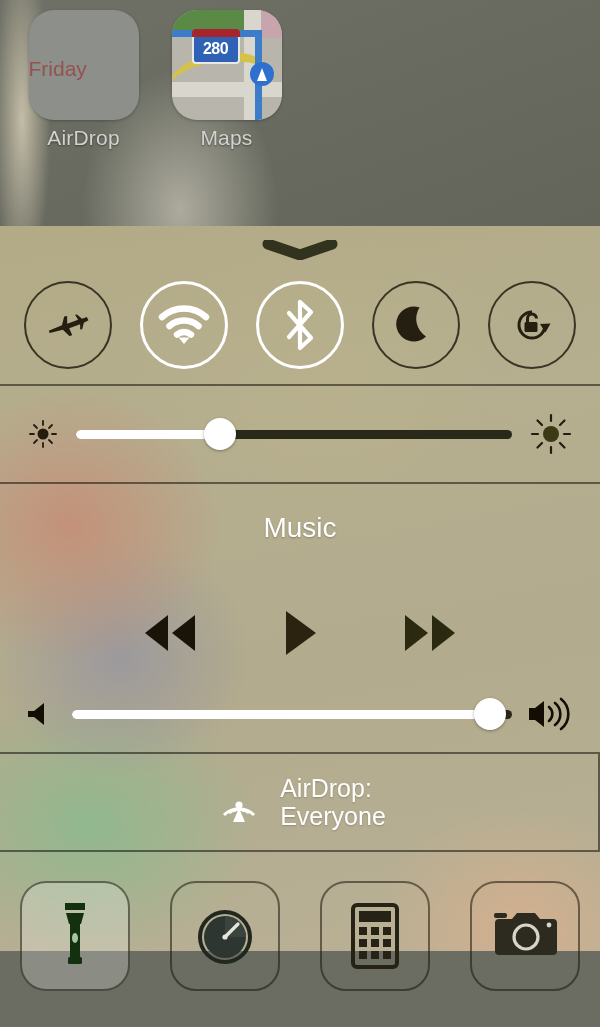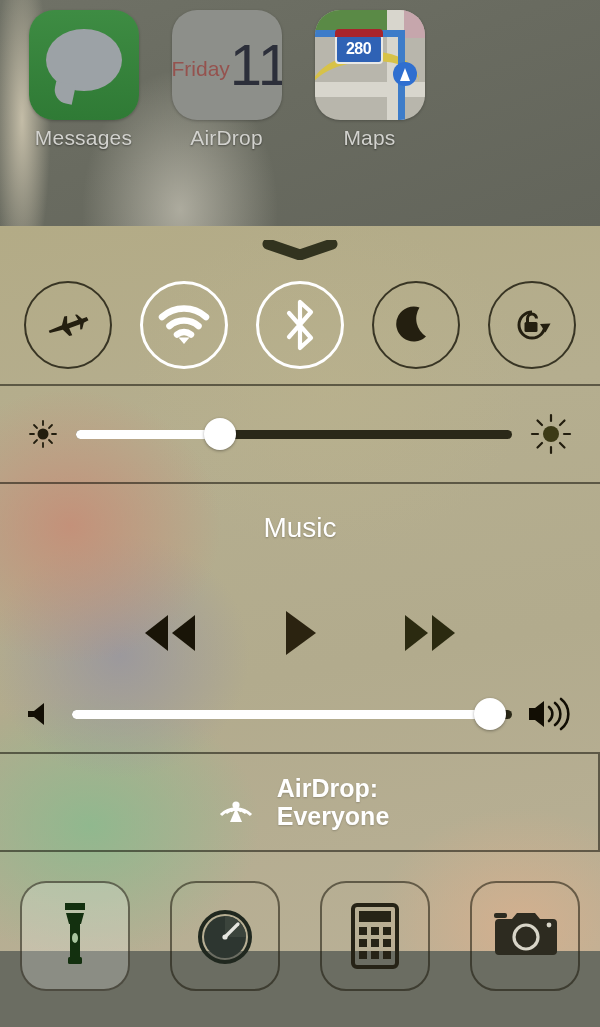--- a/index.html
+++ b/index.html
@@ -132,21 +132,21 @@
     text-shadow:0 1px 2px rgba(0,0,0,.25);
   }
   .transport { display:flex; justify-content:space-around; align-items:center; margin-top:64px; padding:0 100px; }
   .tbtn { display:flex; align-items:center; }
 
   
   .share-row { display:flex; height:96px; }
   .share-cell {
     flex:1; display:flex; align-items:center; justify-content:center; gap:14px; position:relative;
   }
-  .share-cell.left { border-right:2px solid rgba(20,18,10,.55);font-weight:bold; }
+  .share-cell.left { border-right:2px solid rgba(20,18,10,.55); }
   .share-label-white { color:#fff; font-size:25px; line-height:1.12; text-shadow:0 1px 2px rgba(0,0,0,.2); }
   .share-label-dark { color:#2b2a1c; font-size:25px; }
   .highlight { outline:4px solid #c62020; outline-offset:-4px; }
 
   
   .shortcuts { display:flex; justify-content:space-around; align-items:center; height:167px; }
   .sbtn {
     width:110px; height:110px; border-radius:26px;
     border:2px solid rgba(25,22,10,.55);
     display:flex; align-items:center; justify-content:center;
@@ -154,31 +154,24 @@
   .sbtn.lit { background:rgba(255,255,255,.22); }
 </style>
 </head>
 <body>
 
 <div id="screen">
 
   <div class="home">
     <div class="home-row">
 
-      <div class="app">
-        <div class="app-icon ic-messages">
-          <div class="bubble"></div>
-        </div>
-        <div class="app-label">Messages</div>
-      </div>
 
       <div class="app">
         <div class="app-icon ic-calendar">
           <div class="cal-day">Friday</div>
-          <div class="cal-num">11</div>
         </div>
         <div class="app-label">AirDrop</div>
       </div>
 
 
       <div class="app">
         <div class="app-icon ic-maps">
           <div class="m-green"></div>
             <div class="m-pink"></div>
           <div class="m-vroad"></div>

